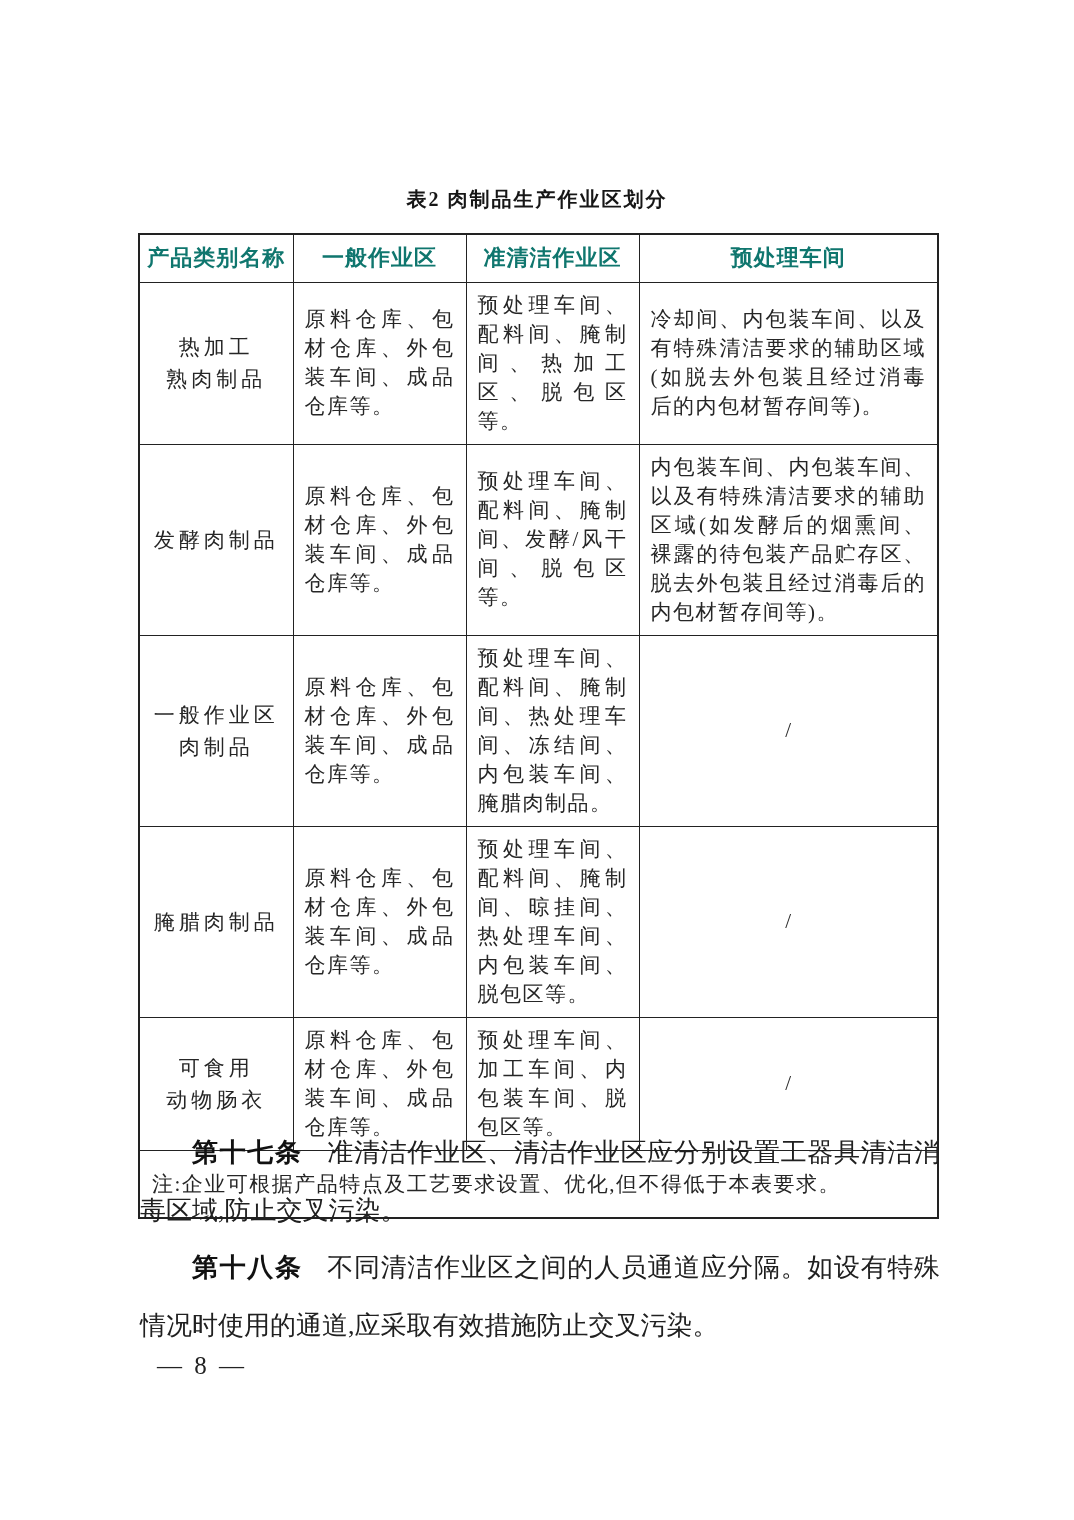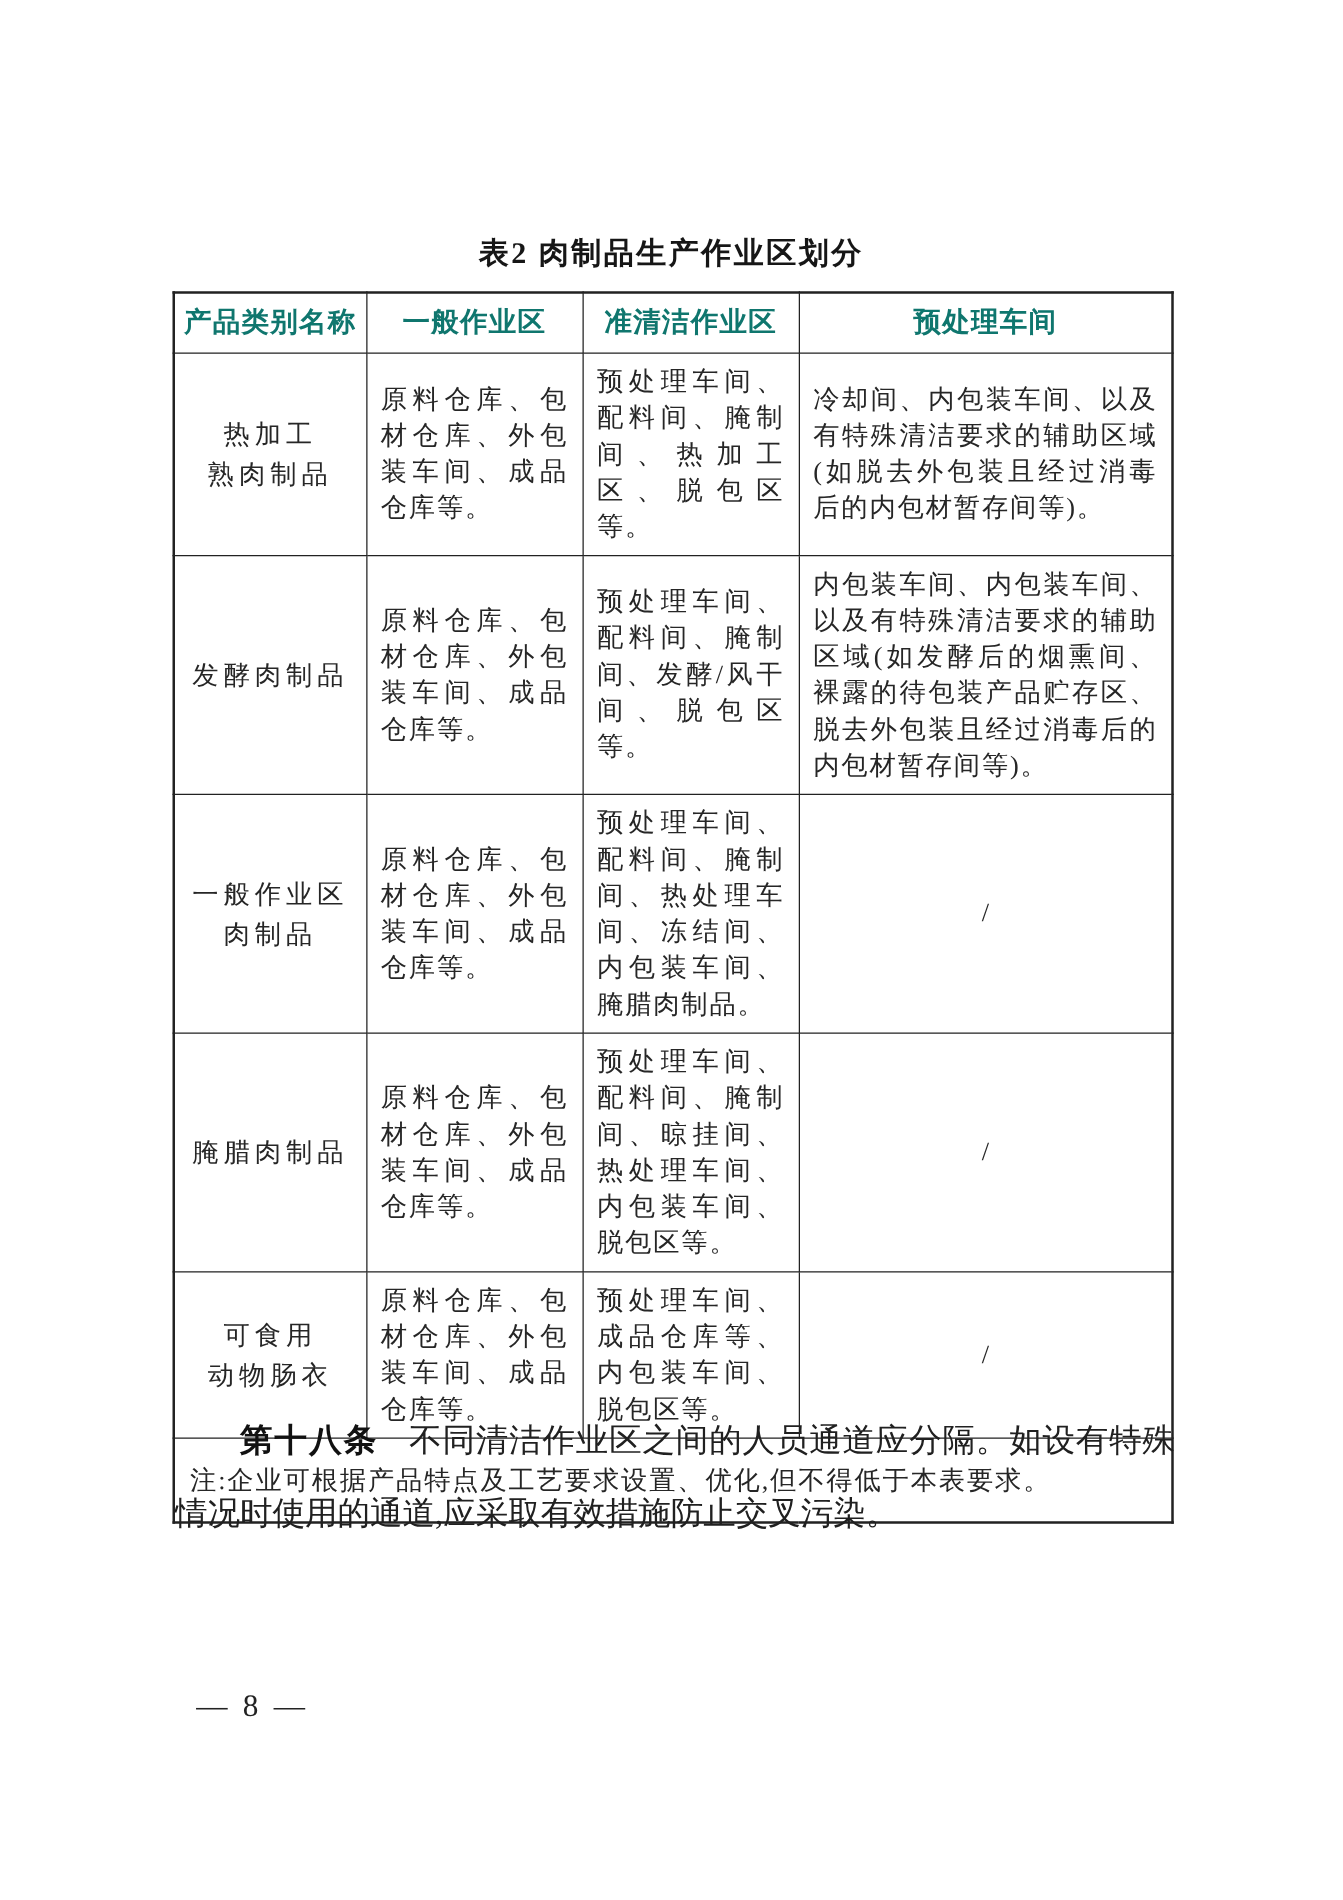--- a/index.html
+++ b/index.html
@@ -13,21 +13,21 @@
   .page {
     position: relative;
     width: 1074px; height: 1520px;
     background: #ffffff;
     overflow: hidden;
   }
   .doc-title {
     position: absolute;
     top: 186px; left: 137px; width: 800px;
     text-align: center;
-    font-size: 24px;
+    font-size: 20px;
     font-weight: bold;
     letter-spacing: 2px;
     color: #161616;
   }
   table.zone-table {
     position: absolute;
     left: 138px; top: 233px;
     width: 799px;
     border-collapse: collapse;
     table-layout: fixed;
@@ -145,28 +145,29 @@
       <tr class="row-r4">
         <td class="cell-category">腌腊肉制品</td>
         <td class="cell-body">原料仓库、包材仓库、外包装车间、成品仓库等。</td>
         <td class="cell-body">预处理车间、配料间、腌制间、晾挂间、热处理车间、内包装车间、脱包区等。</td>
         <td class="cell-slash">/</td>
       </tr>
       <tr class="row-r5">
         <td class="cell-category">可食用
 动物肠衣</td>
         <td class="cell-body">原料仓库、包材仓库、外包装车间、成品仓库等。</td>
-        <td class="cell-body">预处理车间、成品仓库等、内包装车间、脱包区等。</td>
+        <td class="cell-body">预处理车间、加工车间、内包装车间、脱包区等。</td>
         <td class="cell-slash">/</td>
       </tr>
       <tr class="note-row">
         <td colspan="4">注:企业可根据产品特点及工艺要求设置、优化,但不得低于本表要求。</td>
       </tr>
     </tbody>
   </table>
 
   <div class="body-text">
+    <p><span class="article-label">第十七条</span><span>准清洁作业区、清洁作业区应分别设置工器具清洁消毒区域,防止交叉污染。</span></p>
     <p><span class="article-label">第十八条</span><span>不同清洁作业区之间的人员通道应分隔。如设有特殊情况时使用的通道,应采取有效措施防止交叉污染。</span></p>
   </div>
 
   <div class="page-number">— 8 —</div>
 
 </div>
 
 </body></html>

